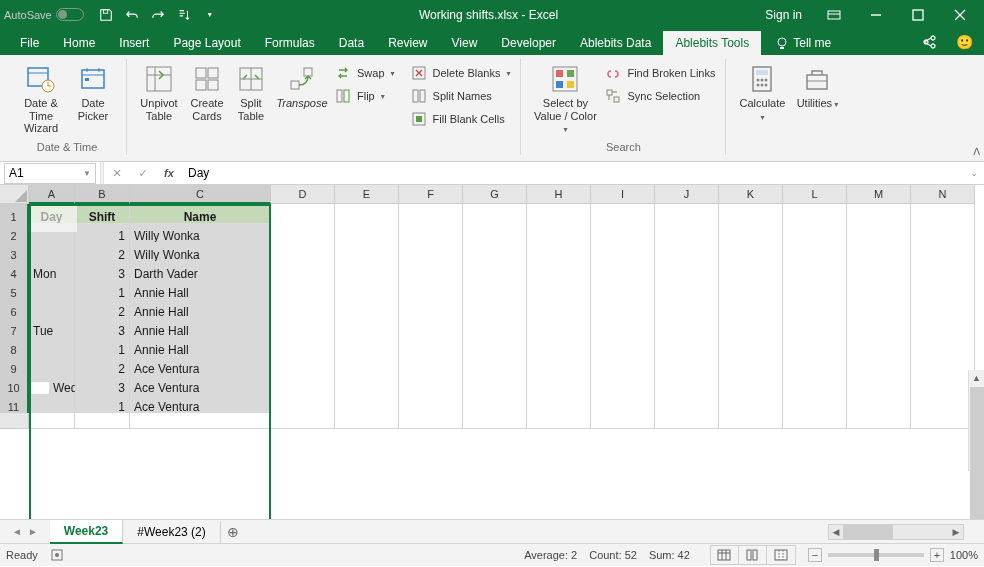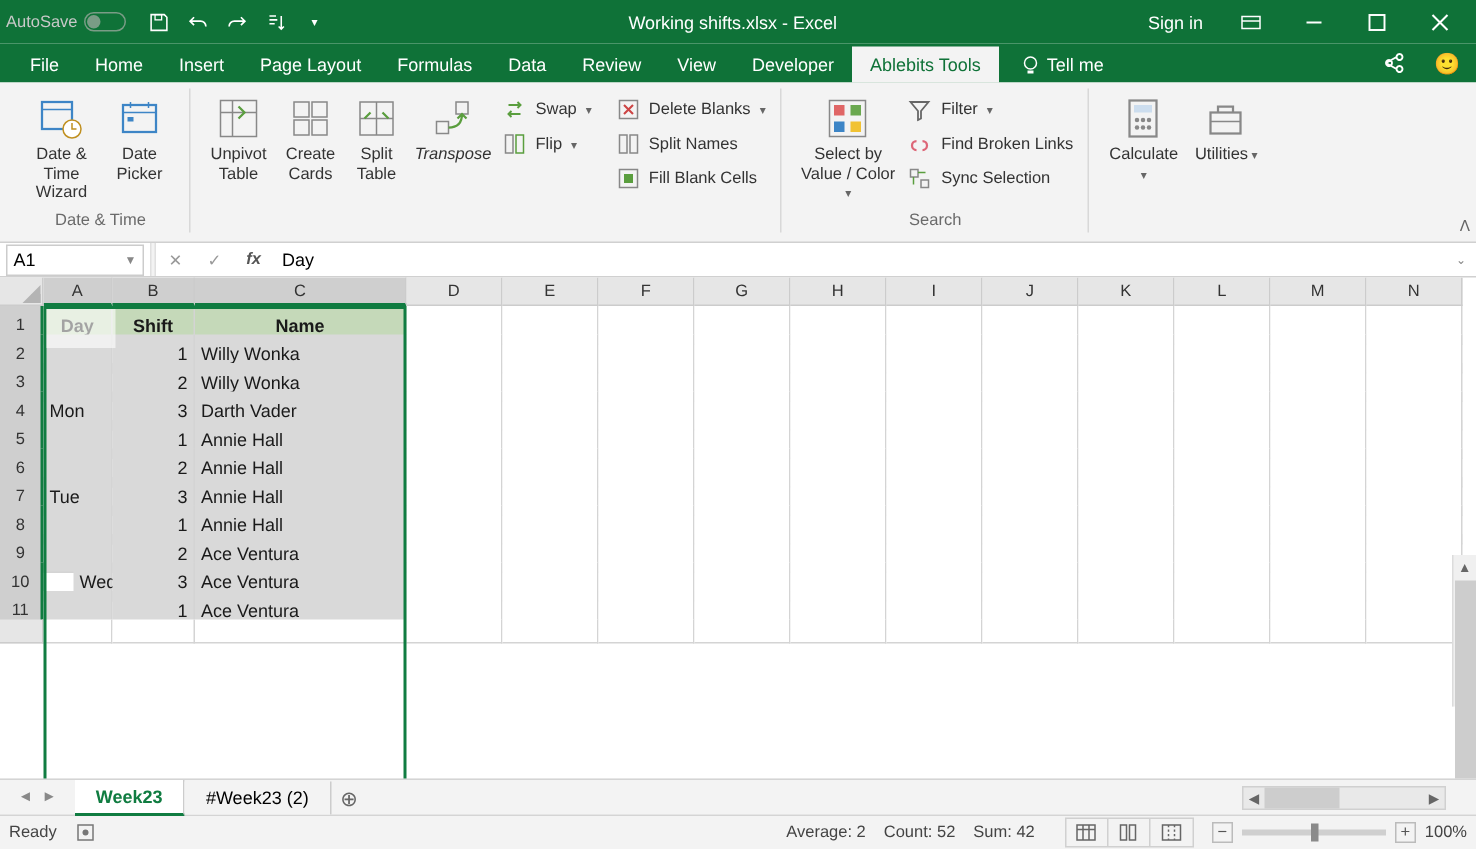--- a/index.html
+++ b/index.html
@@ -160,20 +160,21 @@
 <div class="tabs">
   <div class="tab">File</div>
   <div class="tab">Home</div>
   <div class="tab">Insert</div>
   <div class="tab">Page Layout</div>
   <div class="tab">Formulas</div>
   <div class="tab">Data</div>
   <div class="tab">Review</div>
   <div class="tab">View</div>
   <div class="tab">Developer</div>
+  <div class="tab">Ablebits Data</div>
   <div class="tab active">Ablebits Tools</div>
   <div class="tellme">
     <svg width="14" height="14">
         <circle cx="7" cy="6" r="4" fill="none" stroke="#fff"></circle>
         <path d="M5 11h4v2H5z" fill="#fff"></path>
       </svg>
     <span>Tell me</span>
   </div>
   <div class="spacer"></div>
   <div class="share-btn">
@@ -320,28 +321,20 @@
               <rect x="6" y="6" width="7" height="7" fill="#e06666"></rect>
               <rect x="17" y="6" width="7" height="7" fill="#6aa84f"></rect>
               <rect x="6" y="17" width="7" height="7" fill="#3d85c6"></rect>
               <rect x="17" y="17" width="7" height="7" fill="#f1c232"></rect>
             </svg>
           </div>
         <div class="lbl caret-down" style="white-space:pre-line;">Select by
 Value / Color</div>
       </div>
       <div class="col">
-        <div class="small caret-down">
-            <span class="sicon">
-              <svg width="16" height="16">
-                <path d="M2 3h12l-5 6v5l-2 1v-6z" fill="none" stroke="#666" stroke-width="1.2"></path>
-              </svg>
-            </span>
-            <span>Filter</span>
-          </div>
         <div class="small">
             <span class="sicon">
               <svg width="16" height="16">
                 <path d="M6 6a3 3 0 00-3 3 3 3 0 003 3M10 6a3 3 0 013 3 3 3 0 01-3 3" fill="none" stroke="#d67" stroke-width="1.5"></path>
               </svg>
             </span>
             <span>Find Broken Links</span>
           </div>
         <div class="small">
             <span class="sicon">

